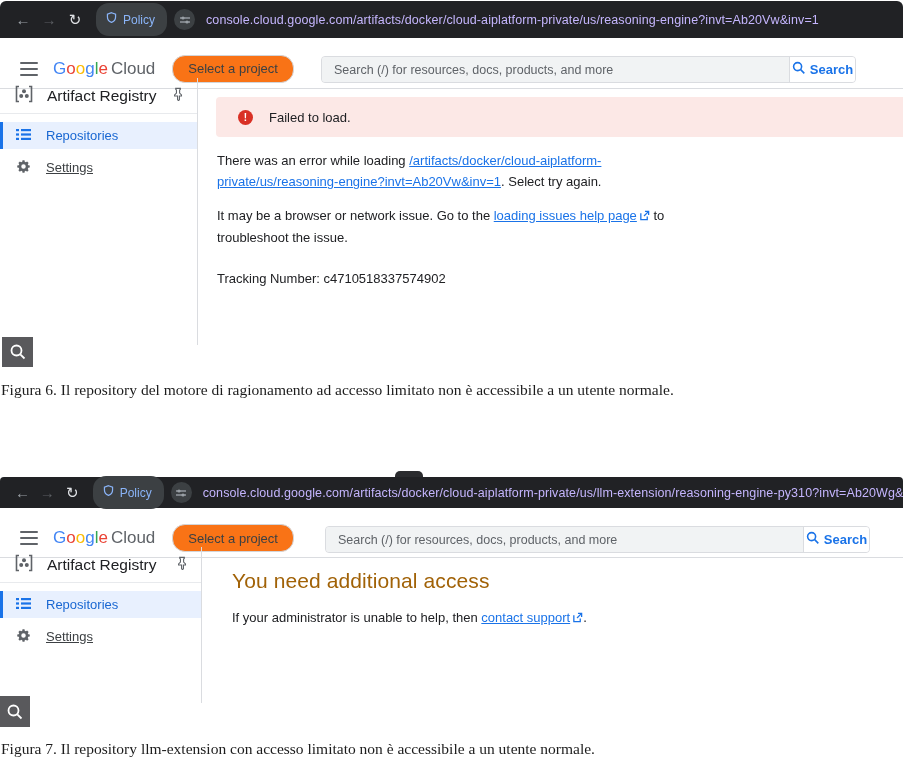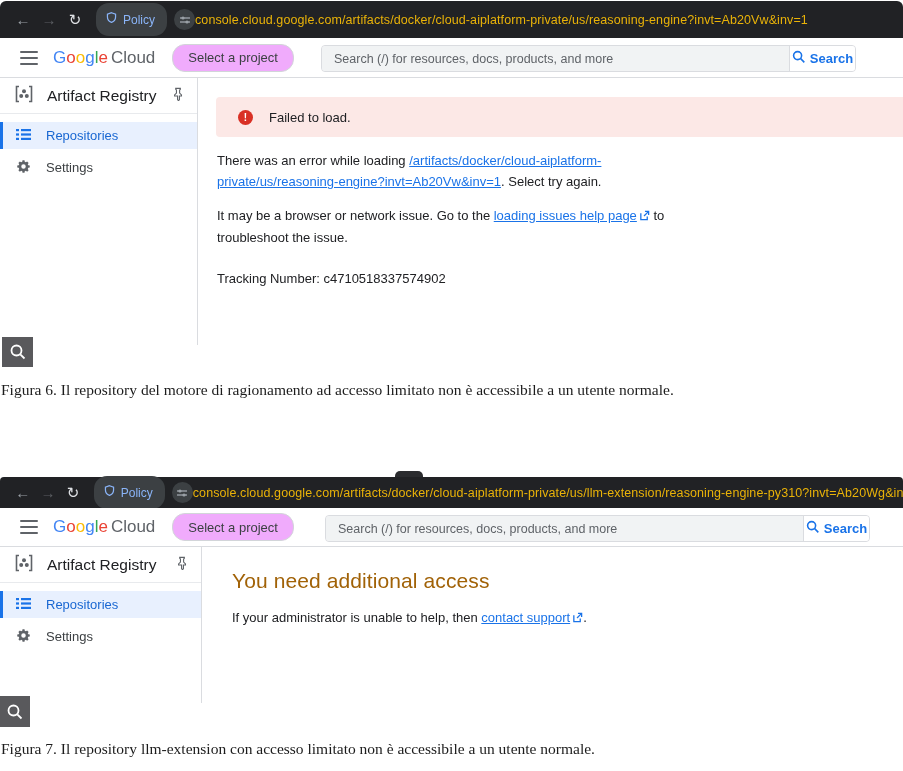--- a/index.html
+++ b/index.html
@@ -12,49 +12,49 @@
   
   .browser-bar { position:absolute; left:0; right:0; height:37px; background:#212225; border-radius:6px 6px 0 0; display:flex; align-items:center; padding:0 0 0 10px; }
   #shot1 .browser-bar { top:1px; }
   #shot2 .browser-bar { top:6px; height:31px; border-radius:4px 4px 0 0; }
   .tab-notch { position:absolute; top:0; left:395px; width:28px; height:8px; background:#2b2c2f; border-radius:5px 5px 0 0; }
   .nav-arrow { width:26px; text-align:center; font-size:15px; color:#9aa0a6; }
   .nav-arrow.fwd { color:#5c5f63; }
   .refresh { width:26px; text-align:center; font-size:15px; color:#dfe1e5; }
   .policy-pill { display:flex; align-items:center; gap:5px; background:#3c4043; border-radius:13px; height:33px; padding:0 12px 0 9px; margin-left:8px; color:#8ab4f8; font-size:12px; }
   .site-chip { width:21px; height:21px; border-radius:50%; background:#3c4043; margin-left:7px; display:flex; align-items:center; justify-content:center; flex:none; }
-  .url-text { color:#eab308; font-size:12.5px; white-space:nowrap; overflow:hidden; letter-spacing:0.1px; }
-
-  
-  .console-header { position:absolute; left:0; right:0; height:40px; background:#fff; border-bottom:1px solid #dadce0; display:flex; align-items:center; }
+  .url-text { color:#c4b5fd; font-size:12.5px; margin-left:11px; white-space:nowrap; overflow:hidden; letter-spacing:0.1px; }
+
+  
+  .console-header { position:absolute; left:0; right:0; height:40px; background:#fff; border-bottom:1px solid #dadce0; display:flex; align-items:center;margin-top:11px; }
   #shot1 .console-header { top:38px; }
   #shot2 .console-header { top:37px; height:39px; }
   .hamburger { width:18px; margin-left:20px; display:flex; flex-direction:column; gap:4px; }
   .hamburger span { display:block; height:2px; background:#5f6368; border-radius:1px; }
   .gc-logo { margin-left:15px; font-size:17px; white-space:nowrap; }
   .gc-cloud { color:#5f6368; margin-left:3px; }
-  .project-btn { margin-left:17px; border:1px solid #d2d5d9; border-radius:13px; height:28px; padding:0 15px; font-size:13px; color:#3c4043; background:#f0abfc; display:flex; align-items:center; }
+  .project-btn { margin-left:17px; border:1px solid #d2d5d9; border-radius:13px; height:28px; padding:0 15px; font-size:13px; color:#3c4043; background:#f97316; display:flex; align-items:center; }
   .search-wrap { position:absolute; left:321px; top:7px; width:535px; height:27px; border:1px solid #dadce0; border-radius:4px; display:flex; overflow:hidden; background:#f1f3f4; }
   #shot2 .search-wrap { left:325px; width:545px; }
   .search-input { flex:1; border:none; outline:none; background:#f1f3f4; padding:0 12px; font-size:12.5px; color:#1d4ed8; font-family:"Liberation Sans",sans-serif; }
   .search-input::placeholder { color:#5f6368; opacity:1; }
   .search-btn { width:66px; background:#fff; border-left:1px solid #dadce0; display:flex; align-items:center; justify-content:center; gap:4px; color:#1a73e8; font-size:13px; font-weight:bold; }
 
   
   .body-row { position:absolute; left:0; right:0; display:flex; align-items:stretch; }
   #shot1 .body-row { top:78px; height:267px; }
   #shot2 .body-row { top:76px; height:156px; }
   .sidebar { width:197px; flex:none; }
   #shot2 .sidebar { width:201px; }
   .sidebar-title { display:flex; align-items:center; height:35px; padding:0 12px 0 13px; }
   .sidebar-title-text { flex:1; font-size:15.5px; color:#202124; margin-left:12px; white-space:nowrap; }
   .sidebar-divider { border-bottom:1px solid #e8eaed; }
   .side-item { height:27px; display:flex; align-items:center; gap:15px; font-size:13px; color:#3c4043; padding-left:16px; }
   .side-item.first { margin-top:8px; }
-  .side-item + .side-item { margin-top:5px; }
+  .side-item + .side-item { margin-top:5px;text-decoration:underline; }
   .side-item.active { background:#e8f0fe; color:#1967d2; border-left:3px solid #1a73e8; padding-left:13px; }
   .content { flex:1; border-left:1px solid #dadce0; position:relative; font-size:13px; color:#202124; }
 
   
   .banner { margin:19px 0 0 18px; height:40px; background:#fce8e6; border-radius:4px 0 0 4px; display:flex; align-items:center; }
   .err-circle { width:15px; height:15px; border-radius:50%; background:#d93025; color:#fff; font-size:10px; font-weight:bold; display:flex; align-items:center; justify-content:center; margin-left:22px; flex:none; }
   .banner-text { margin-left:16px; }
   .para { margin:13px 0 0 19px; width:500px; line-height:21px; word-break:break-word; }
   .para.tracking { margin-top:20px; }
   a.link { color:#1a73e8; text-decoration:underline; cursor:pointer; }

